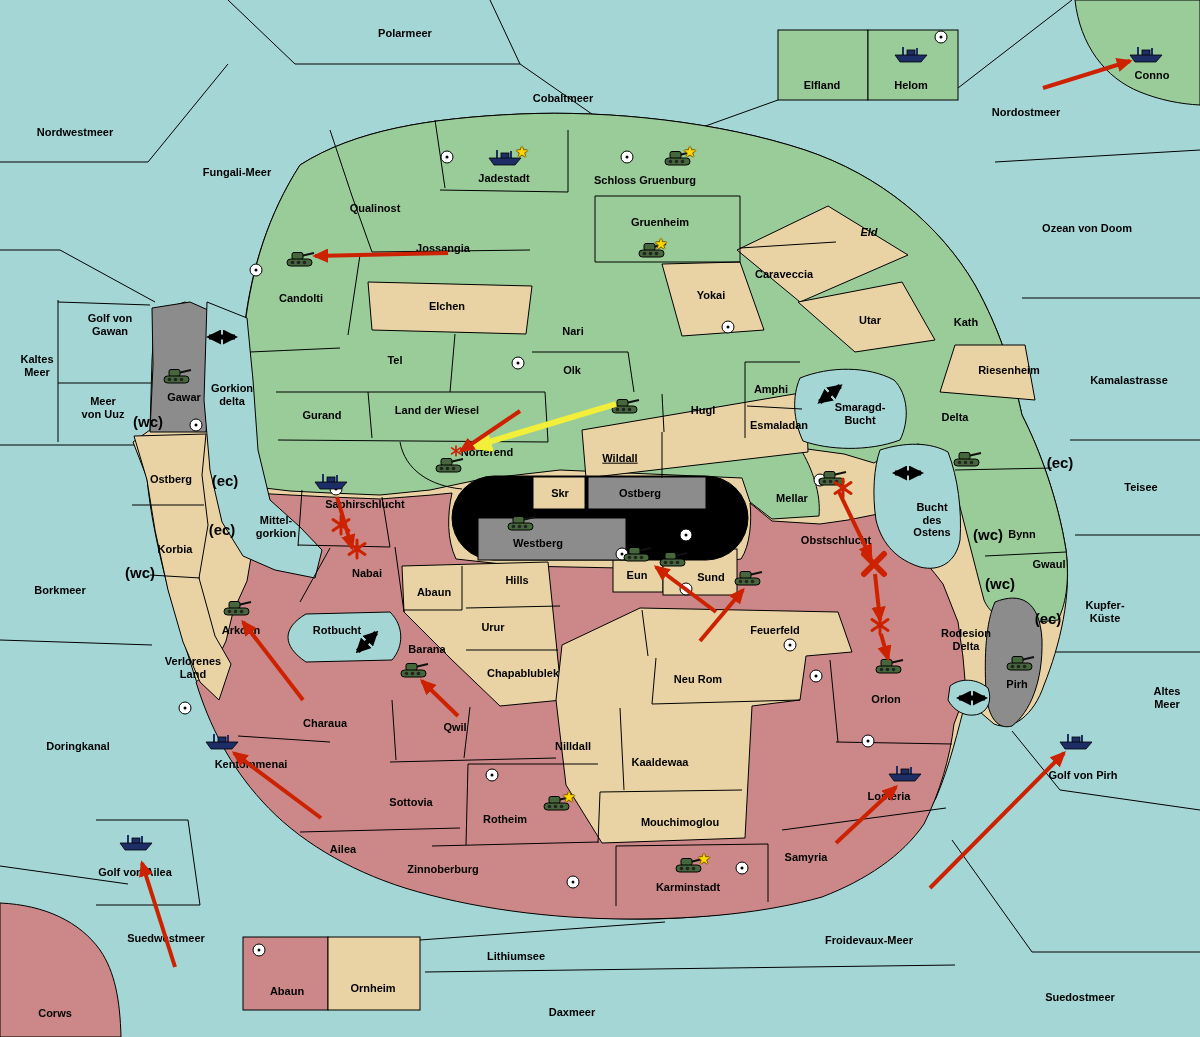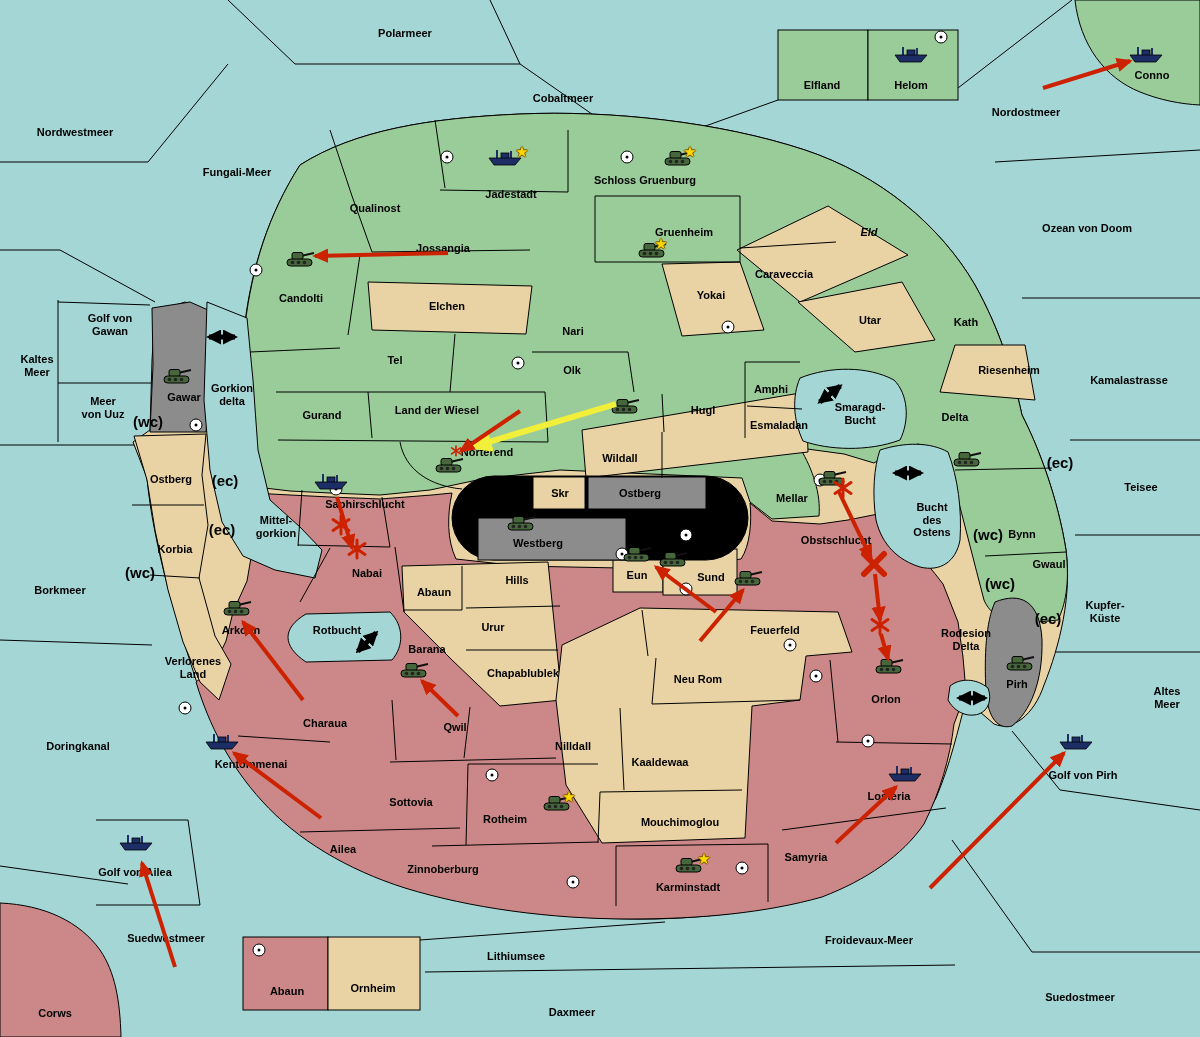--- a/index.html
+++ b/index.html
@@ -200,46 +200,46 @@
 des
 Ostens</div>
       <div class="map-label " style="left: 276px; top: 527px;">Mittel-
 gorkion</div>
       <div class="map-label " style="left: 232px; top: 395px;">Gorkion
 delta</div>
       <div class="map-label " style="left: 337px; top: 630px;">Rotbucht</div>
       <div class="map-label " style="left: 822px; top: 85px;">Elfland</div>
       <div class="map-label " style="left: 911px; top: 85px;">Helom</div>
       <div class="map-label " style="left: 1152px; top: 75px;">Conno</div>
-      <div class="map-label " style="left: 504px; top: 194px; margin-left: 7px;">Jadestadt</div>
+      <div class="map-label " style="left: 504px; top: 178px;">Jadestadt</div>
       <div class="map-label " style="left: 645px; top: 180px;">Schloss Gruenburg</div>
       <div class="map-label " style="left: 375px; top: 208px;">Qualinost</div>
       <div class="map-label " style="left: 443px; top: 248px;">Jossangia</div>
-      <div class="map-label " style="left: 660px; top: 232px; margin-left: 24px;">Gruenheim</div>
+      <div class="map-label " style="left: 660px; top: 222px;">Gruenheim</div>
       <div class="map-label " style="left: 869px; top: 232px; font-style: italic;">Eld</div>
       <div class="map-label " style="left: 784px; top: 274px;">Caraveccia</div>
       <div class="map-label " style="left: 711px; top: 295px;">Yokai</div>
       <div class="map-label " style="left: 301px; top: 298px;">Candolti</div>
       <div class="map-label " style="left: 447px; top: 306px;">Elchen</div>
       <div class="map-label " style="left: 573px; top: 331px;">Nari</div>
       <div class="map-label " style="left: 395px; top: 360px;">Tel</div>
       <div class="map-label " style="left: 572px; top: 370px;">Olk</div>
       <div class="map-label " style="left: 870px; top: 320px;">Utar</div>
       <div class="map-label " style="left: 966px; top: 322px;">Kath</div>
       <div class="map-label " style="left: 1009px; top: 370px;">Riesenheim</div>
       <div class="map-label " style="left: 955px; top: 417px;">Delta</div>
       <div class="map-label " style="left: 771px; top: 389px;">Amphi</div>
       <div class="map-label " style="left: 779px; top: 425px;">Esmaladan</div>
       <div class="map-label " style="left: 703px; top: 410px;">Hugl</div>
       <div class="map-label " style="left: 437px; top: 410px;">Land der Wiesel</div>
       <div class="map-label " style="left: 322px; top: 415px;">Gurand</div>
       <div class="map-label " style="left: 184px; top: 397px;">Gawar</div>
       <div class="map-label " style="left: 171px; top: 479px;">Ostberg</div>
       <div class="map-label " style="left: 175px; top: 549px;">Korbia</div>
-      <div class="map-label " style="left: 620px; top: 458px;">Wildall</div>
+      <div class="map-label " style="left: 620px; top: 458px; text-decoration: underline;">Wildall</div>
       <div class="map-label " style="left: 487px; top: 452px;">Norterend</div>
       <div class="map-label " style="left: 560px; top: 493px;">Skr</div>
       <div class="map-label " style="left: 640px; top: 493px;">Ostberg</div>
       <div class="map-label " style="left: 538px; top: 543px;">Westberg</div>
       <div class="map-label " style="left: 792px; top: 498px;">Mellar</div>
       <div class="map-label " style="left: 365px; top: 504px;">Saphirschlucht</div>
       <div class="map-label " style="left: 367px; top: 573px;">Nabai</div>
       <div class="map-label " style="left: 836px; top: 540px;">Obstschlucht</div>
       <div class="map-label " style="left: 1022px; top: 534px;">Bynn</div>
       <div class="map-label " style="left: 1049px; top: 564px;">Gwaul</div>

